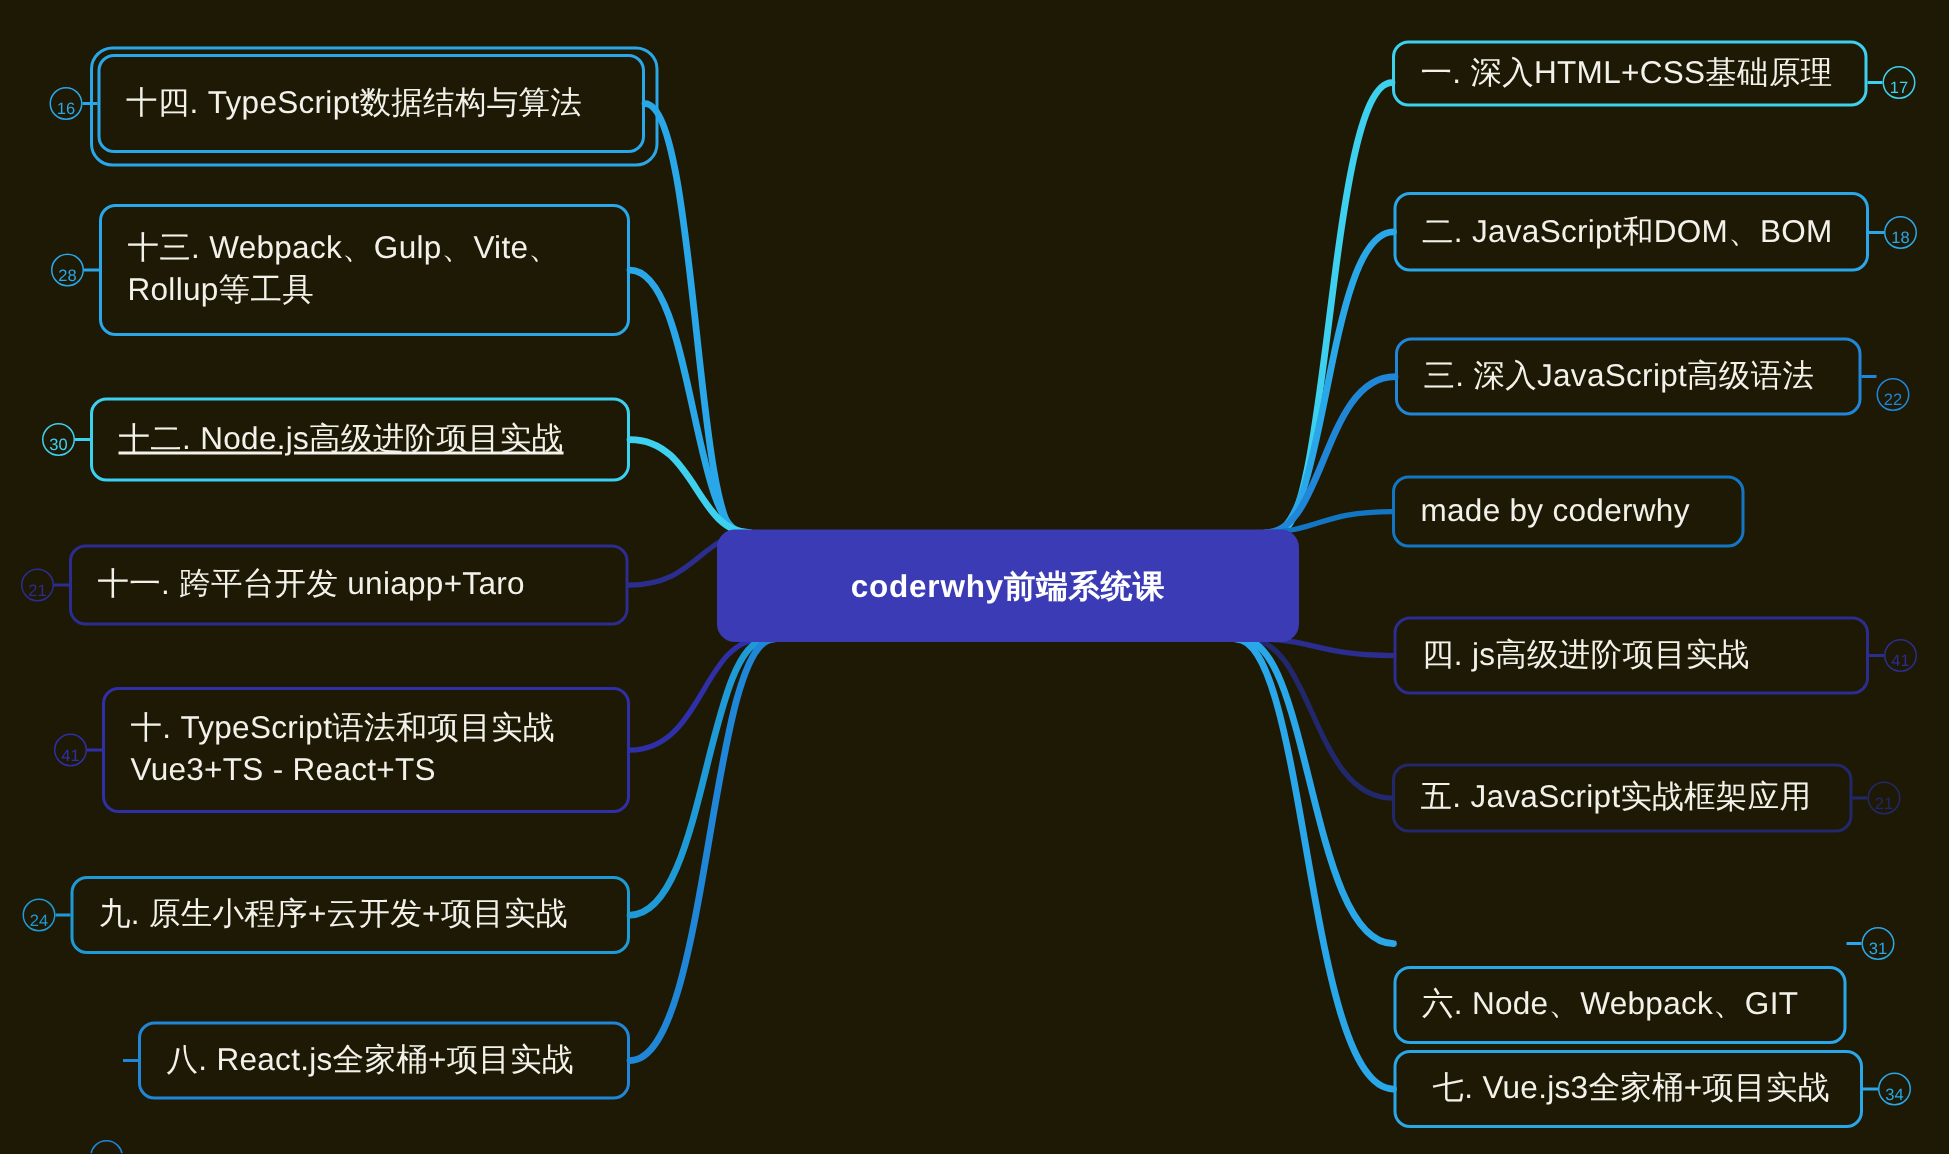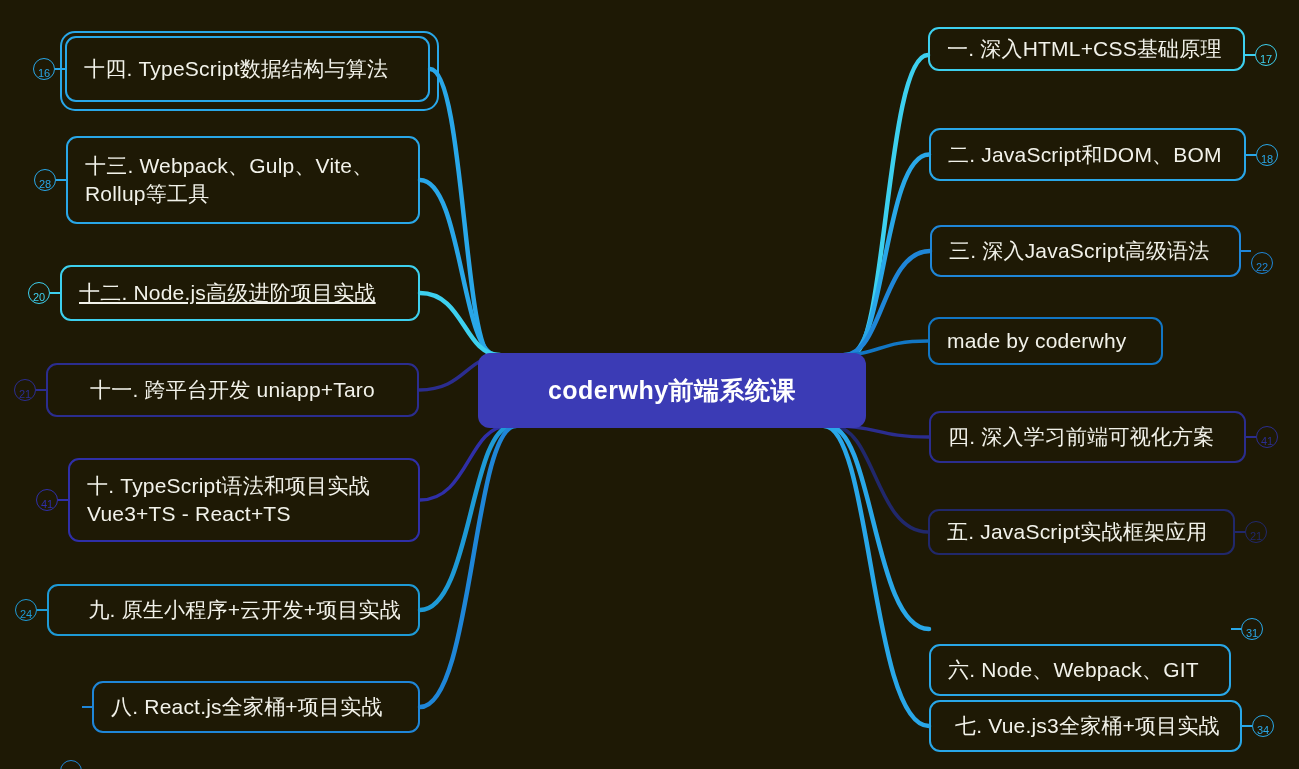--- a/index.html
+++ b/index.html
@@ -41,21 +41,21 @@
   .node.left-side  { justify-content: flex-start; }
 
   .center-node {
     position: absolute;
     box-sizing: border-box;
     display: flex;
     align-items: center;
     justify-content: center;
     border-radius: 12px;
     color: #ffffff;
-    font-size: 25px;
+    font-size: 21px;
     font-weight: bold;
     letter-spacing: 0.5px;
     z-index: 5;
   }
   .sel-ring {
     position: absolute;
     border-radius: 15px;
     border: 2px solid #29a7e8;
     pointer-events: none;
     z-index: 1;
@@ -114,21 +114,21 @@
       <div class="badge" style="left: 1256px; top: 143.5px; border: 1.5px solid rgb(41, 167, 232); color: rgb(41, 167, 232);">
         <span>18</span>
       </div>
       <div class="badge-stem" style="top: 153.5px; background: rgb(41, 167, 232); left: 1246px; width: 10px;"></div>
       <div class="node right-side" style="left: 930px; top: 225px; width: 311px; height: 52px; border: 2px solid rgb(31, 134, 216);"><span>三. 深入JavaScript高级语法</span></div>
       <div class="badge" style="left: 1251px; top: 240px; border: 1.5px solid rgb(31, 134, 216); color: rgb(31, 134, 216); margin-top: 12px;">
         <span>22</span>
       </div>
       <div class="badge-stem" style="top: 250px; background: rgb(31, 134, 216); left: 1241px; width: 10px;"></div>
       <div class="node right-side" style="left: 928px; top: 317px; width: 235px; height: 48px; border: 2px solid rgb(18, 118, 196);"><span>made by coderwhy</span></div>
-      <div class="node right-side" style="left: 929px; top: 411px; width: 317px; height: 52px; border: 2px solid rgb(43, 45, 143);"><span>四. 深入学习前端可视化方案</span></div>
+      <div class="node right-side" style="left: 929px; top: 411px; width: 317px; height: 52px; border: 2px solid rgb(43, 45, 143);"><span>四. js高级进阶项目实战</span></div>
       <div class="badge" style="left: 1256px; top: 426px; border: 1.5px solid rgb(43, 45, 143); color: rgb(43, 45, 143);">
         <span>41</span>
       </div>
       <div class="badge-stem" style="top: 436px; background: rgb(43, 45, 143); left: 1246px; width: 10px;"></div>
       <div class="node right-side" style="left: 928px; top: 509px; width: 307px; height: 46px; border: 2px solid rgb(33, 40, 107); text-align: right;"><span>五. JavaScript实战框架应用</span></div>
       <div class="badge" style="left: 1245px; top: 521px; border: 1.5px solid rgb(33, 40, 107); color: rgb(33, 40, 107);">
         <span>21</span>
       </div>
       <div class="badge-stem" style="top: 531px; background: rgb(33, 40, 107); left: 1235px; width: 10px;"></div>
       <div class="node right-side" style="left: 929px; top: 603px; width: 302px; height: 52px; border: 2px solid rgb(41, 167, 232); margin-top: 41px;"><span>六. Node、Webpack、GIT</span></div>
@@ -148,35 +148,35 @@
       </div>
       <div class="badge-stem" style="top: 68px; background: rgb(41, 167, 232); left: 55px; width: 10px;"></div>
       <div class="node left-side" style="left: 66px; top: 136px; width: 354px; height: 88px; border: 2px solid rgb(41, 167, 232);"><span>十三. Webpack、Gulp、Vite、
 Rollup等工具</span></div>
       <div class="badge" style="left: 34px; top: 169px; border: 1.5px solid rgb(41, 167, 232); color: rgb(41, 167, 232);">
         <span>28</span>
       </div>
       <div class="badge-stem" style="top: 179px; background: rgb(41, 167, 232); left: 56px; width: 10px;"></div>
       <div class="node left-side" style="left: 60px; top: 265px; width: 360px; height: 56px; border: 2px solid rgb(61, 208, 239); text-decoration: underline;"><span>十二. Node.js高级进阶项目实战</span></div>
       <div class="badge" style="left: 28px; top: 282px; border: 1.5px solid rgb(61, 208, 239); color: rgb(61, 208, 239);">
-        <span>20</span>
+        <span>30</span>
       </div>
       <div class="badge-stem" style="top: 292px; background: rgb(61, 208, 239); left: 50px; width: 10px;"></div>
-      <div class="node left-side" style="left: 46px; top: 363px; width: 373px; height: 54px; border: 2px solid rgb(43, 45, 143); justify-content: center;"><span>十一. 跨平台开发 uniapp+Taro</span></div>
+      <div class="node left-side" style="left: 46px; top: 363px; width: 373px; height: 54px; border: 2px solid rgb(43, 45, 143);"><span>十一. 跨平台开发 uniapp+Taro</span></div>
       <div class="badge" style="left: 14px; top: 379px; border: 1.5px solid rgb(43, 45, 143); color: rgb(43, 45, 143);">
         <span>21</span>
       </div>
       <div class="badge-stem" style="top: 389px; background: rgb(43, 45, 143); left: 36px; width: 10px;"></div>
       <div class="node left-side" style="left: 68px; top: 458px; width: 352px; height: 84px; border: 2px solid rgb(47, 47, 168);"><span>十. TypeScript语法和项目实战
 Vue3+TS - React+TS</span></div>
       <div class="badge" style="left: 36px; top: 489px; border: 1.5px solid rgb(47, 47, 168); color: rgb(47, 47, 168);">
         <span>41</span>
       </div>
       <div class="badge-stem" style="top: 499px; background: rgb(47, 47, 168); left: 58px; width: 10px;"></div>
-      <div class="node left-side" style="left: 47px; top: 584px; width: 373px; height: 52px; border: 2px solid rgb(30, 154, 214); justify-content: flex-end;"><span>九. 原生小程序+云开发+项目实战</span></div>
+      <div class="node left-side" style="left: 47px; top: 584px; width: 373px; height: 52px; border: 2px solid rgb(30, 154, 214);"><span>九. 原生小程序+云开发+项目实战</span></div>
       <div class="badge" style="left: 15px; top: 599px; border: 1.5px solid rgb(30, 154, 214); color: rgb(30, 154, 214);">
         <span>24</span>
       </div>
       <div class="badge-stem" style="top: 609px; background: rgb(30, 154, 214); left: 37px; width: 10px;"></div>
       <div class="node left-side" style="left: 92px; top: 681px; width: 328px; height: 52px; border: 2px solid rgb(31, 134, 216);"><span>八. React.js全家桶+项目实战</span></div>
       <div class="badge" style="left: 60px; top: 724px; border: 1.5px solid rgb(31, 134, 216); color: rgb(31, 134, 216); margin-top: 36px;">
         <span>32</span>
       </div>
       <div class="badge-stem" style="top: 706px; background: rgb(31, 134, 216); left: 82px; width: 10px;"></div>
     </div>

